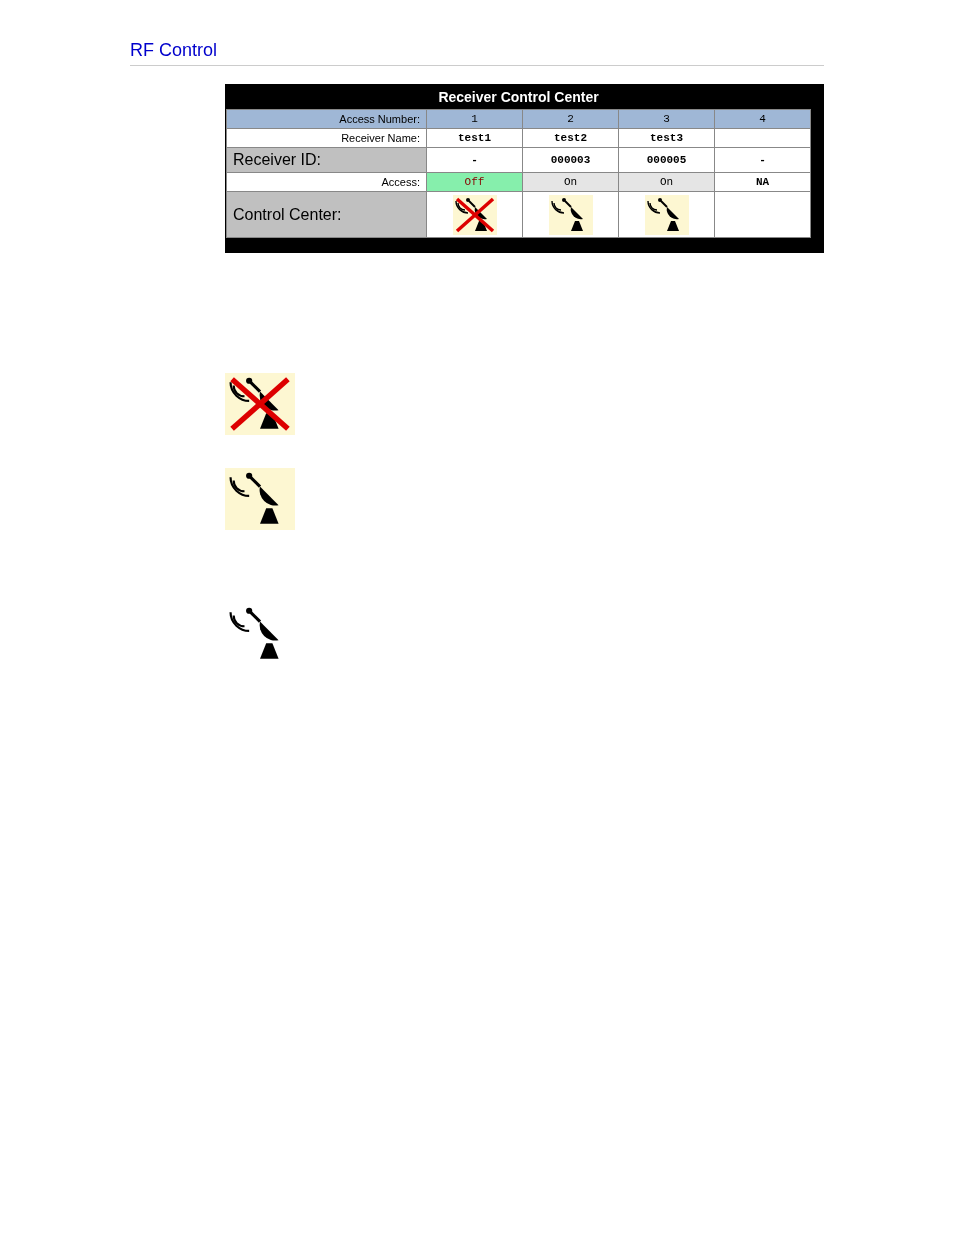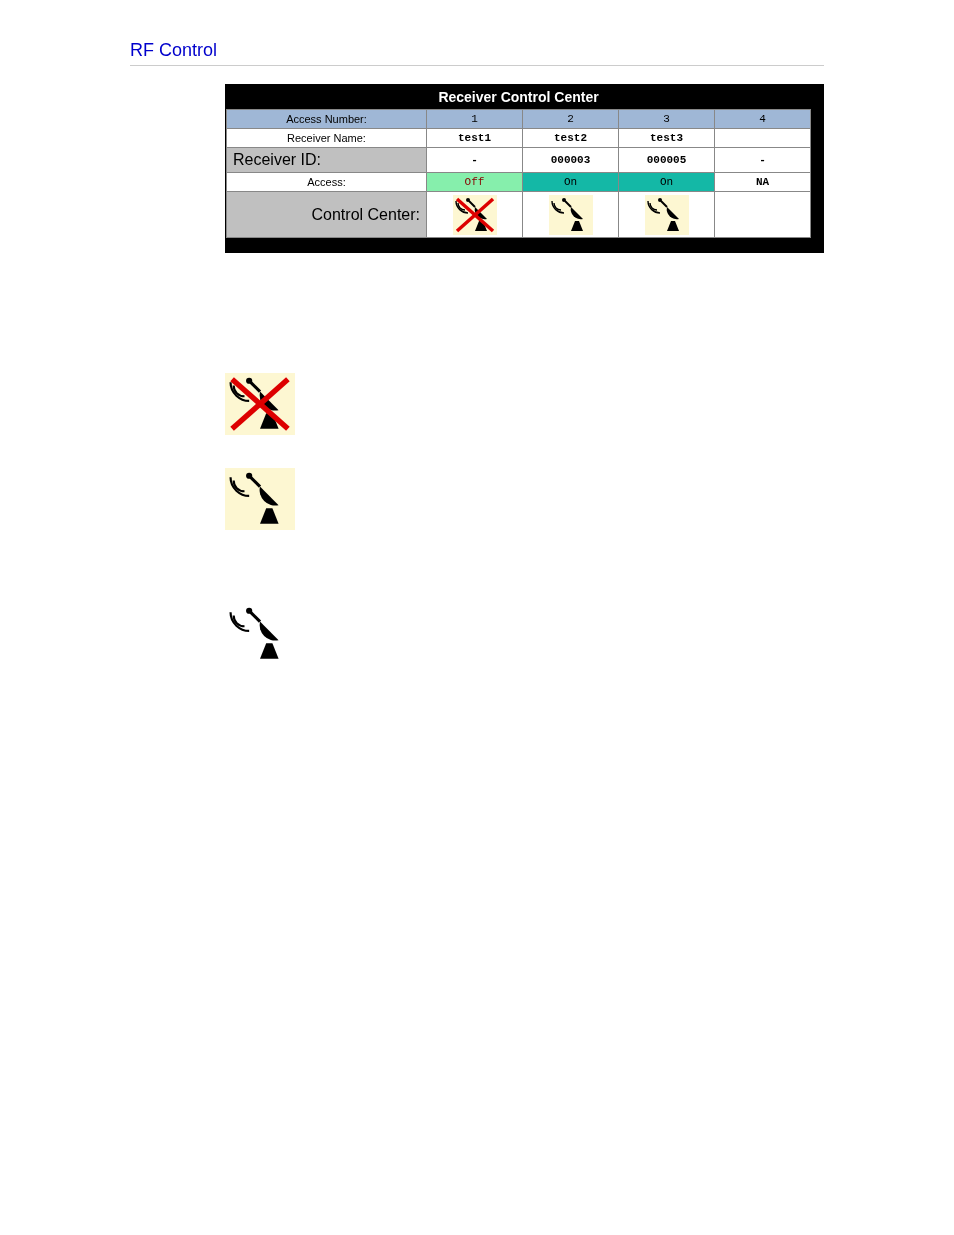--- a/index.html
+++ b/index.html
@@ -44,40 +44,40 @@
     color: #fff;
     font-family: Arial, sans-serif;
     font-size: 14px;
     font-weight: bold;
     padding: 4px 0;
     border: none;
     text-align: center;
   }
   .row-head {
     background: #9fb7d6;
-    text-align: center;
+    text-align: right;
     font-family: Arial, sans-serif;
     font-size: 11px;
   }
   .row-head-grey {
     background: #c0c0c0;
     text-align: left;
     font-family: Arial, sans-serif;
     font-size: 16px;
   }
   .row-head-white {
     background: #fff;
-    text-align: center;
+    text-align: right;
     font-family: Arial, sans-serif;
     font-size: 11px;
   }
   .cell-blue  { background: #9fb7d6; }
   .cell-white { background: #fff; font-weight: bold; }
   .cell-red   { background: #86efac; color: #880000; }
-  .cell-green { background: #14b8a6; color: #000; }
+  .cell-green { background: #e5e5e5; color: #000; }
   .control-cell {
     background: #fff;
     height: 46px;
     padding: 0;
   }
   .control-cell .icon-holder {
     display: flex;
     align-items: center;
     justify-content: center;
     height: 100%;
@@ -165,21 +165,21 @@
       <td class="cell-white">-</td>
     </tr>
     <tr>
       <td class="row-head-white">Access:</td>
       <td class="cell-red">Off</td>
       <td class="cell-green">On</td>
       <td class="cell-green">On</td>
       <td class="cell-white">NA</td>
     </tr>
     <tr>
-      <td class="row-head-grey" style="height:46px;text-align:right;">Control Center:</td>
+      <td class="row-head-grey" style="height:46px;">Control Center:</td>
       <td class="control-cell">
         <div class="icon-holder">
           <span class="dish-icon">
             <svg viewBox="0 0 44 40">
               <path d="M22 12 A10 10 0 0 0 34 24 L22 12 Z" fill="#000"></path>
               <path d="M22 12 L16 6" stroke="#000" stroke-width="2"></path>
               <circle cx="15" cy="5" r="2" fill="#000"></circle>
               <path d="M12 15 C8 15 5 12 5 8" stroke="#000" stroke-width="1.4" fill="none"></path>
               <path d="M15 18 C9 18 3 13 3 6" stroke="#000" stroke-width="1.4" fill="none"></path>
               <path d="M26 26 L22 36 L34 36 L30 26 Z" fill="#000"></path>

